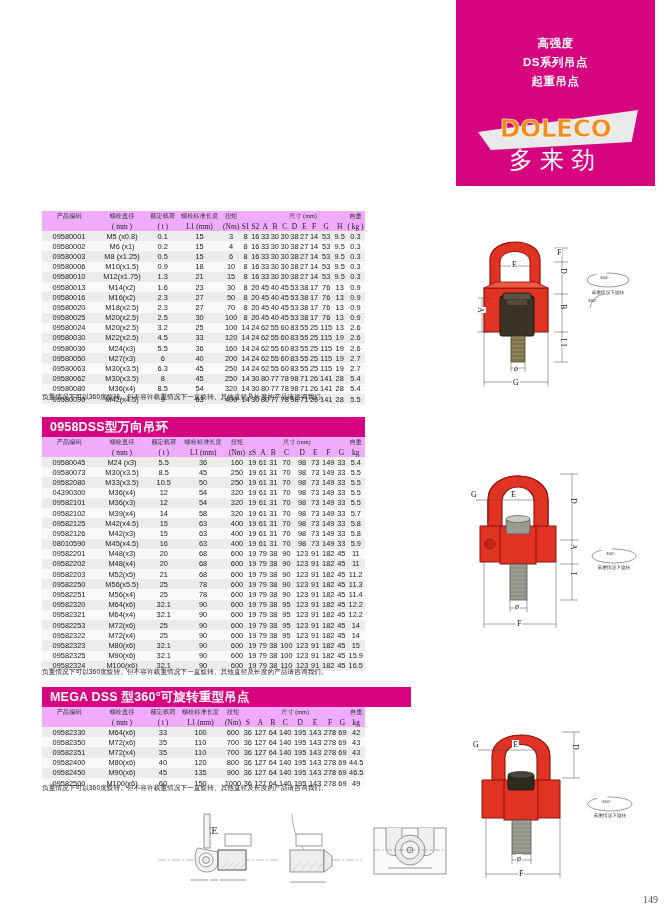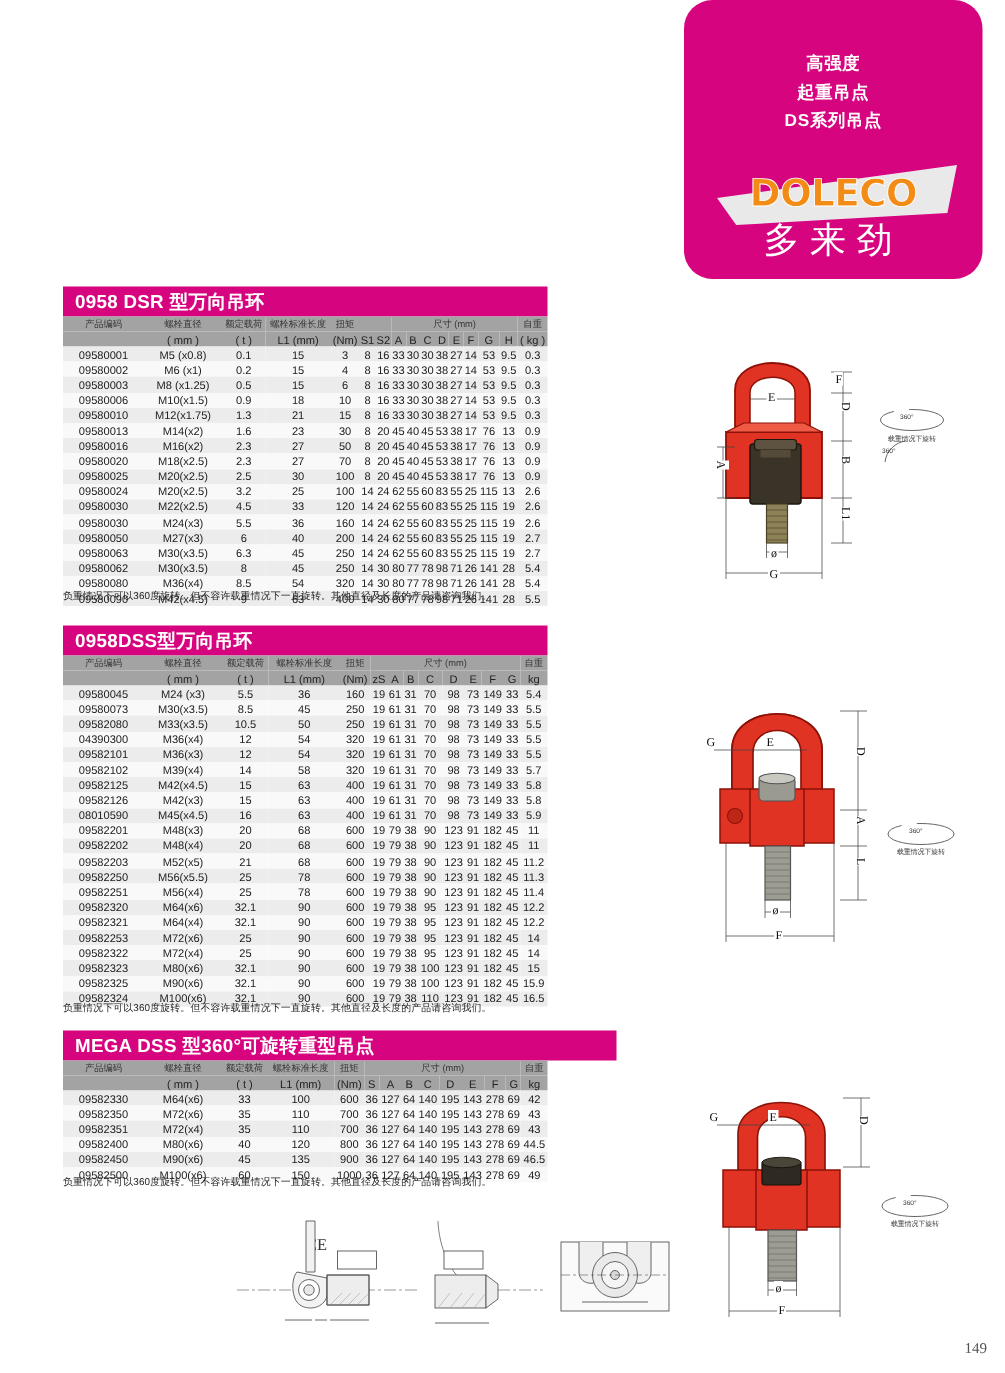--- a/index.html
+++ b/index.html
@@ -8,21 +8,20 @@
     background: #ffffff;
     font-family: "Liberation Sans", "DejaVu Sans", sans-serif;
     overflow: hidden;
   }
   .page { position: relative; width: 670px; height: 915px; background:#fff; }
 
   
   .banner {
     position: absolute; left: 456px; top: 0; width: 199px; height: 186px;
     background: #d6057f;
-    border-radius: 19px;
   }
   .banner-lines {
     position: absolute; left: 0; top: 34px; width: 199px;
     text-align: center; color: #fff;
     font-size: 11.5px; font-weight: bold; line-height: 19px;
     letter-spacing: 0.5px;
   }
   .logo-wrap {
     position: absolute; left: 0; top: 108px; width: 199px; height: 76px;
   }
@@ -55,21 +54,21 @@
     position: absolute;
     border-collapse: collapse;
     font-size: 7.4px;
     color: #1a1a1a;
     font-family: "Liberation Sans", sans-serif;
   }
   table.spec td, table.spec th { padding: 0; text-align: center; font-weight: normal; }
   table.spec tbody tr { height: 10.2px; }
   table.spec tbody tr:nth-child(odd) { background: #ececec; }
   table.spec tbody tr:nth-child(even) { background: #f9f9f9; }
-  table.spec thead tr { background: #a3a3a3; }
+  table.spec thead tr { background: #f0abfc; font-family: Liberation Serif, serif; }
   .hdr-top td { height: 10px; font-size: 6.2px; color: #333; vertical-align: bottom; padding-bottom: 1px; }
   .hdr-bot td { height: 10px; font-size: 7.4px; color: #222; vertical-align: bottom; padding-bottom: 1px; }
   .hdr-code { font-size: 6.4px; }
   td.colcode { width: 54px; }
   td.colbolt { width: 52px; }
 
   .footnote {
     position: absolute; font-size: 6.6px; color: #222;
     font-family: "Liberation Sans", sans-serif; letter-spacing: 0.1px;
   }
@@ -98,31 +97,30 @@
   svg { display: block; }
 </style>
 </head>
 <body>
 
 <div class="page">
 
   <div class="banner">
     <div class="banner-lines">
       <div>高强度</div>
+      <div>DS系列吊点</div>
       <div>起重吊点</div>
-      <div>DS系列吊点</div>
     </div>
     <div class="logo-wrap">
       <div class="logo-swoosh"></div>
       <div class="logo-word">DOLECO</div>
       <div class="logo-cn">多来劲</div>
     </div>
   </div>
 
-  <div class="sec-bar" style="left:42px; top:191px; width:323px;">0958 DSR 型万向吊环</div>
 
   <table class="spec" id="tbl0" style="left:42px; top:211px; width:323px;">
       <thead>
         <tr class="hdr-top">
           <td colspan="1" class="hdr-code colcode">产品编码</td>
           <td colspan="1" class="colbolt">螺栓直径</td>
           <td colspan="1">额定载荷</td>
           <td colspan="1">螺栓标准长度</td>
           <td colspan="1">扭矩</td>
           <td colspan="2"></td>

